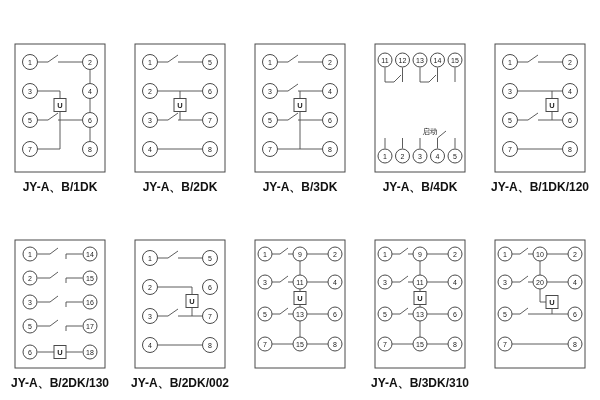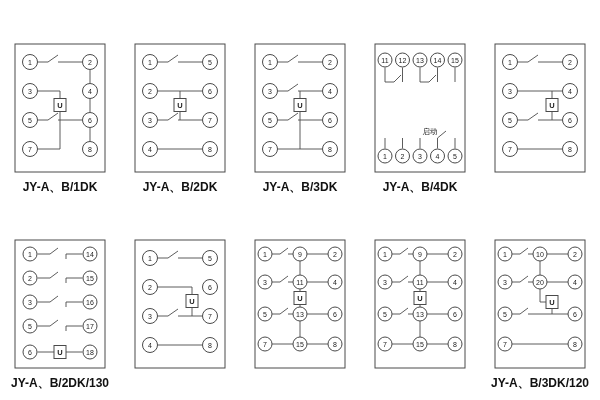--- a/index.html
+++ b/index.html
@@ -295,20 +295,21 @@
         </g>
         <g class="term">
           <circle cx="80" cy="78" r="7.5"></circle>
           <text x="80" y="80.5" text-anchor="middle">6</text>
         </g>
         <g class="term">
           <circle cx="80" cy="107" r="7.5"></circle>
           <text x="80" y="109.5" text-anchor="middle">8</text>
         </g>
       </svg>
+    <figcaption class="lbl">JY-A、B/1DK/120</figcaption>
   </figure>
   <figure class="cell">
     <svg class="schematic" viewBox="0 0 100 132">
         <rect x="5" y="2" width="90" height="128" class="box"></rect>
         <line x1="27.5" y1="114" x2="44" y2="114" class="wire"></line>
         <line x1="56" y1="114" x2="72.5" y2="114" class="wire"></line>
         <line x1="27.5" y1="16" x2="40" y2="16" class="wire"></line>
         <line x1="40" y1="16" x2="48" y2="10" class="wire"></line>
         <line x1="72.5" y1="16" x2="56" y2="16" class="wire"></line>
         <line x1="56" y1="16" x2="56" y2="21" class="wire"></line>
@@ -411,20 +412,21 @@
         </g>
         <g class="term">
           <circle cx="80" cy="78" r="7.5"></circle>
           <text x="80" y="80.5" text-anchor="middle">7</text>
         </g>
         <g class="term">
           <circle cx="80" cy="107" r="7.5"></circle>
           <text x="80" y="109.5" text-anchor="middle">8</text>
         </g>
       </svg>
+    <figcaption class="lbl">JY-A、B/2DK/002</figcaption>
   </figure>
   <figure class="cell">
     <svg class="schematic" viewBox="0 0 100 132">
         <rect x="5" y="2" width="90" height="128" class="box"></rect>
         <line x1="50" y1="23" x2="50" y2="37" class="wire"></line>
         <line x1="50" y1="51" x2="50" y2="53.5" class="wire"></line>
         <line x1="50" y1="66.5" x2="50" y2="69" class="wire"></line>
         <line x1="50" y1="83" x2="50" y2="99" class="wire"></line>
         <line x1="22" y1="16" x2="30" y2="16" class="wire"></line>
         <line x1="30" y1="16" x2="38" y2="10" class="wire"></line>
@@ -557,20 +559,21 @@
         </g>
         <g class="term">
           <circle cx="85" cy="76" r="7"></circle>
           <text x="85" y="78.5" text-anchor="middle">6</text>
         </g>
         <g class="term">
           <circle cx="85" cy="106" r="7"></circle>
           <text x="85" y="108.5" text-anchor="middle">8</text>
         </g>
       </svg>
+    <figcaption class="lbl">JY-A、B/3DK/310</figcaption>
   </figure>
   <figure class="cell">
     <svg class="schematic" viewBox="0 0 100 132">
         <rect x="5" y="2" width="90" height="128" class="box"></rect>
         <line x1="22" y1="16" x2="30" y2="16" class="wire"></line>
         <line x1="30" y1="16" x2="38" y2="10" class="wire"></line>
         <line x1="38" y1="16" x2="43" y2="16" class="wire"></line>
         <line x1="57" y1="16" x2="78" y2="16" class="wire"></line>
         <line x1="22" y1="44" x2="30" y2="44" class="wire"></line>
         <line x1="30" y1="44" x2="38" y2="38" class="wire"></line>
@@ -620,15 +623,14 @@
         </g>
         <g class="term">
           <circle cx="85" cy="76" r="7"></circle>
           <text x="85" y="78.5" text-anchor="middle">6</text>
         </g>
         <g class="term">
           <circle cx="85" cy="106" r="7"></circle>
           <text x="85" y="108.5" text-anchor="middle">8</text>
         </g>
       </svg>
-    <figcaption class="lbl">JY-A、B/3DK/120</figcaption>
   </figure>
 </div>
 
 </body></html>

